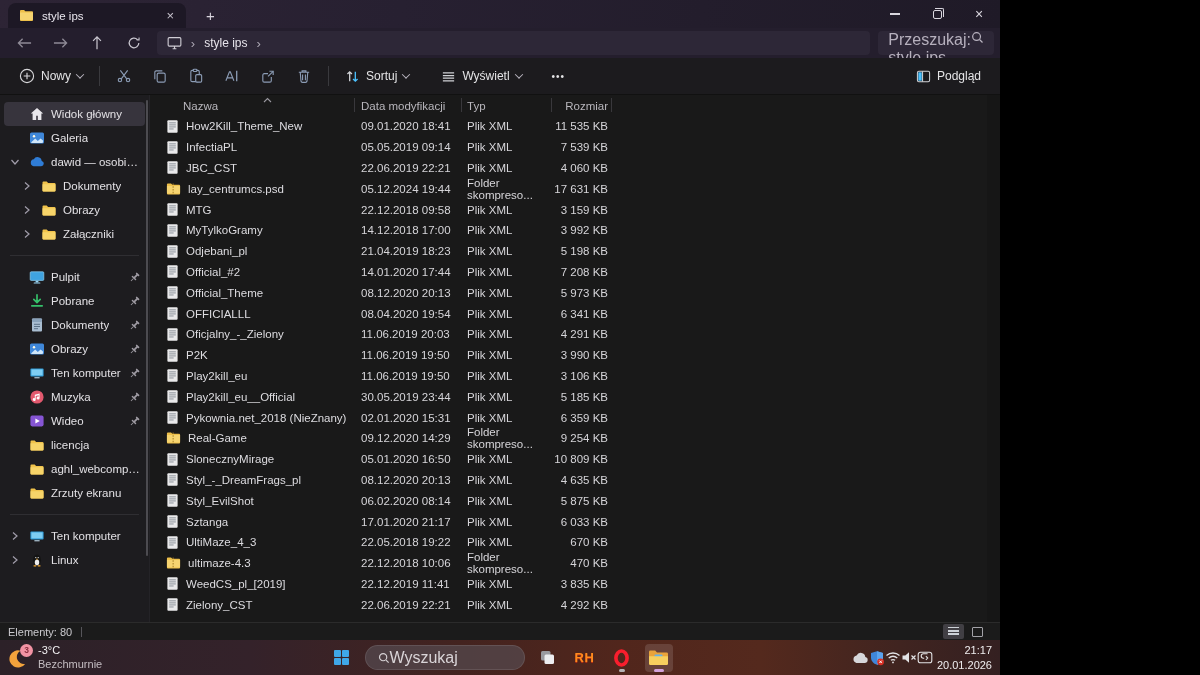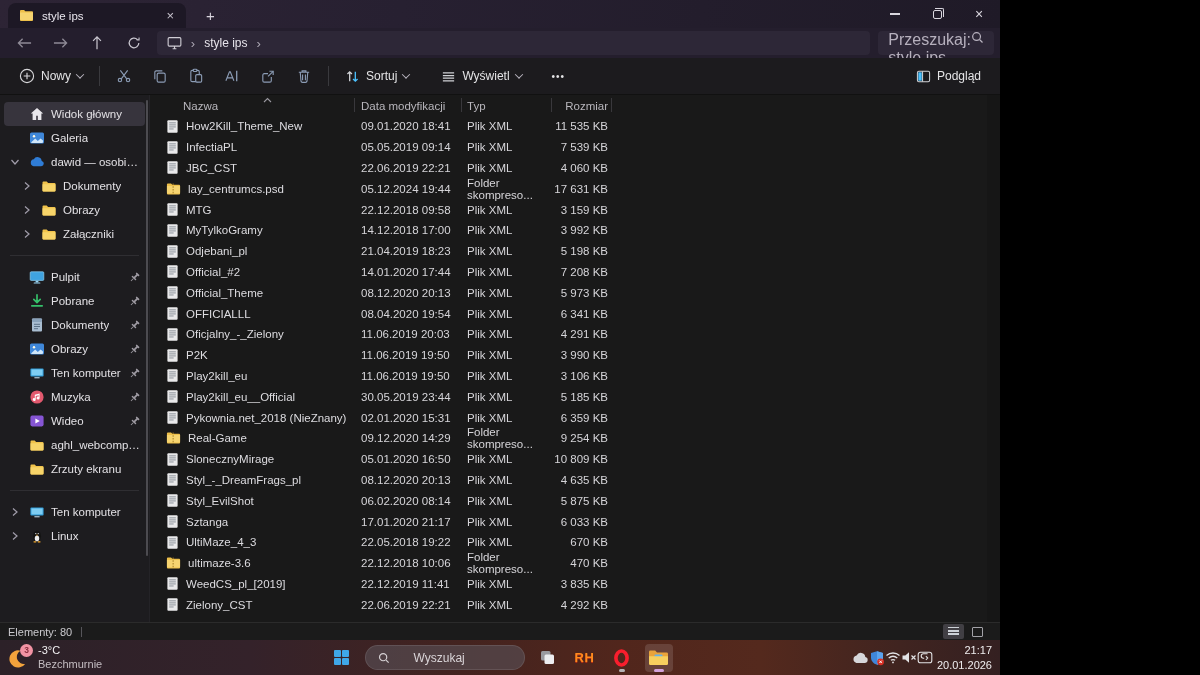--- a/index.html
+++ b/index.html
@@ -77,21 +77,21 @@
   .taskbar { height:35px; flex:none; position:relative; display:flex; align-items:center;
     background:linear-gradient(90deg,#2c2128 0%,#34222a 25%,#43231f 46%,#51261c 62%,#54291d 76%,#402420 90%,#342021 100%); }
   .tb-weather { position:absolute; left:7px; display:flex; align-items:center; gap:7px; }
   .moon { position:relative; width:24px; height:24px; }
   .badge { position:absolute; top:-2px; right:-2px; width:13px; height:13px; border-radius:50%; background:#f293a4; color:#8c3040; font-size:8.5px; font-weight:bold; display:flex; align-items:center; justify-content:center; }
   .wx-lines { line-height:1.25; }
   .wx-temp { font-size:11px; color:#f2f0f2; }
   .wx-cond { font-size:11px; color:#c3bcc0; }
   .tb-center { margin:0 auto; display:flex; align-items:center; gap:9px; }
   .tb-btn { width:28px; height:28px; display:flex; align-items:center; justify-content:center; border-radius:4px; position:relative; }
-  .search-pill { width:160px; height:25px; border-radius:13px; background:rgba(88,78,84,.65); border:1px solid rgba(255,255,255,.10); display:flex; align-items:center; gap:24px; padding:0 12px; font-size:12px; color:#d9d4d7; }
+  .search-pill { width:160px; height:25px; border-radius:13px; background:rgba(88,78,84,.65); border:1px solid rgba(255,255,255,.10); display:flex; align-items:center; gap:0; padding:0 12px; font-size:16px; color:#d9d4d7; }
   .rh-label { font-size:13px; font-weight:bold; color:#ff8a1e; text-shadow:0 1px 0 #b32f14; letter-spacing:.5px; }
   .run-dot { position:absolute; bottom:0px; left:50%; transform:translateX(-50%); width:6px; height:2.5px; border-radius:2px; background:#b7b2b5; }
   .tb-btn.active { background:rgba(255,255,255,.13); }
   .tb-btn.active .run-dot { width:10px; background:#d4a3dc; }
   .tb-tray { position:absolute; right:8px; display:flex; align-items:center; }
   .tray-ico { display:flex; align-items:center; }
   .clock { text-align:right; font-size:11px; color:#efedef; line-height:1.3; margin-left:4px; }
 </style>
 </head>
 <body>
@@ -494,20 +494,30 @@
             </span>
           </div>
           <div class="side-item">
             <span class="side-chev"></span>
             <span class="side-icon">
               <svg width="16" height="15" viewBox="0 0 16 15">
                 <path d="M1.5 3.5a1 1 0 0 1 1-1h3.2l1.4 1.4h6.4a1 1 0 0 1 1 1v6.6a1 1 0 0 1-1 1h-11a1 1 0 0 1-1-1z" fill="#f0c24b"></path>
                 <path d="M1.5 5.2h13v6.3a1 1 0 0 1-1 1h-11a1 1 0 0 1-1-1z" fill="#f7d469"></path>
               </svg>
             </span>
+            <span class="side-label">licencja</span>
+          </div>
+          <div class="side-item">
+            <span class="side-chev"></span>
+            <span class="side-icon">
+              <svg width="16" height="15" viewBox="0 0 16 15">
+                <path d="M1.5 3.5a1 1 0 0 1 1-1h3.2l1.4 1.4h6.4a1 1 0 0 1 1 1v6.6a1 1 0 0 1-1 1h-11a1 1 0 0 1-1-1z" fill="#f0c24b"></path>
+                <path d="M1.5 5.2h13v6.3a1 1 0 0 1-1 1h-11a1 1 0 0 1-1-1z" fill="#f7d469"></path>
+              </svg>
+            </span>
             <span class="side-label">aghl_webcompiler</span>
           </div>
           <div class="side-item">
             <span class="side-chev"></span>
             <span class="side-icon">
               <svg width="16" height="15" viewBox="0 0 16 15">
                 <path d="M1.5 3.5a1 1 0 0 1 1-1h3.2l1.4 1.4h6.4a1 1 0 0 1 1 1v6.6a1 1 0 0 1-1 1h-11a1 1 0 0 1-1-1z" fill="#f0c24b"></path>
                 <path d="M1.5 5.2h13v6.3a1 1 0 0 1-1 1h-11a1 1 0 0 1-1-1z" fill="#f7d469"></path>
               </svg>
             </span>
@@ -925,21 +935,21 @@
             </div>
             <div class="frow">
               <div class="c-name">
                 <span class="fico">
                   <svg width="15" height="14" viewBox="0 0 16 14">
                     <path d="M1 2.2a1 1 0 0 1 1-1h3.4l1.3 1.3H14a1 1 0 0 1 1 1v8.3a1 1 0 0 1-1 1H2a1 1 0 0 1-1-1z" fill="#eec04a"></path>
                     <path d="M1 3.8h14v7a1 1 0 0 1-1 1H2a1 1 0 0 1-1-1z" fill="#f6d470"></path>
                     <path d="M7.6 1.2v11" stroke="#a57d22" stroke-width="1.1" stroke-dasharray="1.6 1.3"></path>
                   </svg>
                 </span>
-                <span>ultimaze-3.6</span>
+                <span>ultimaze-4.3</span>
               </div>
               <div class="c-date">22.12.2018 10:06</div>
               <div class="c-type">Folder skompreso...</div>
               <div class="c-size">470 KB</div>
             </div>
             <div class="frow">
               <div class="c-name">
                 <span class="fico">
                   <svg width="13" height="15" viewBox="0 0 14 15">
                     <rect x="1.5" y="0.8" width="11" height="13.4" rx="1" fill="#e9e9ea"></rect>

